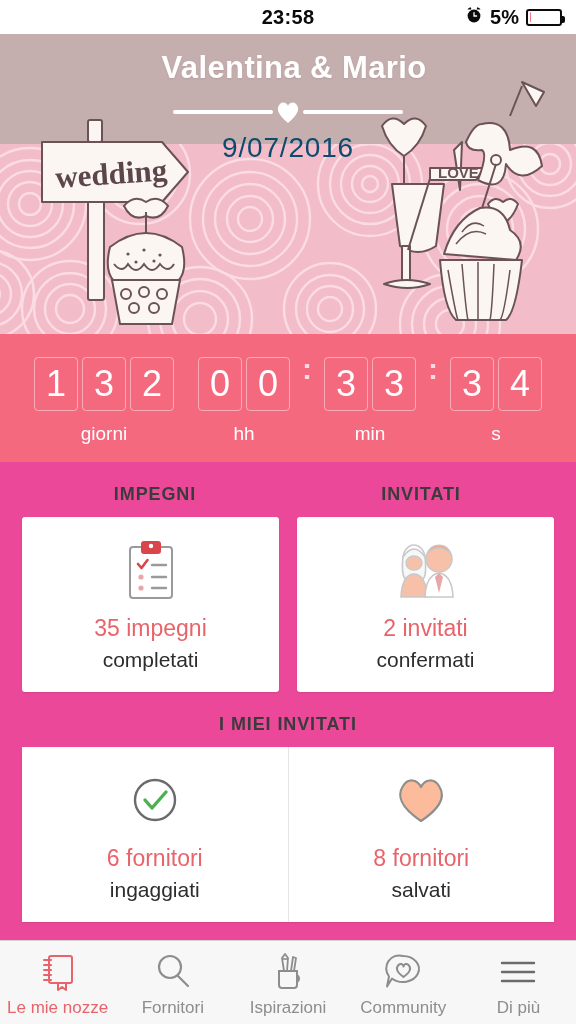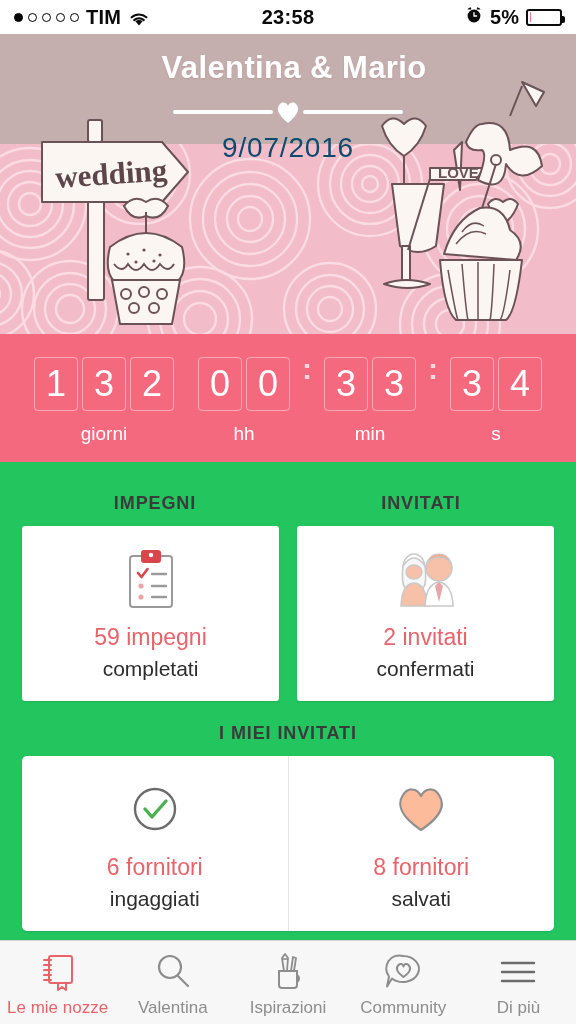--- a/index.html
+++ b/index.html
@@ -63,75 +63,58 @@
   .cd-digits { display: flex; gap: 4px; }
   .cd-digit {
     width: 44px; height: 54px; border: 1.6px solid rgba(255,255,255,.45);
     border-radius: 4px; color: #ffffff; font-size: 36px; font-weight: 300;
     display: flex; align-items: center; justify-content: center; line-height: 1;
   }
   .cd-label { color: #ffffff; font-size: 19px; margin-top: 12px; }
   .cd-colon { color: rgba(255,255,255,.75); font-size: 30px; font-weight: bold; align-self: flex-start; margin-top: 12px; }
 
   
-  .content { flex: 1 1 auto; background: #22c55e; padding: 9px 22px; overflow: hidden; }
+  .content { flex: 1 1 auto; background: #ec4899; padding: 0 22px; overflow: hidden; }
   .section-title {
     text-align: center; font-size: 18px; font-weight: bold; color: #3b3b3b;
     letter-spacing: .9px; margin: 22px 0 12px;
   }
   .row-titles { display: flex; }
   .row-titles > .section-title { flex: 1; margin: 22px 0 12px; }
   .cards-row { display: flex; gap: 18px; }
   .card {
     background: #ffffff; border-radius: 3px; flex: 1;
     box-shadow: 0 1px 2px rgba(0,0,0,.10);
     display: flex; flex-direction: column; align-items: center;
     padding: 22px 8px 20px;
   }
   .card-icon { height: 62px; display: flex; align-items: center; justify-content: center; }
   .card-value { color: #e8646a; font-size: 23px; margin-top: 14px; }
   .card-label { color: #2d2d2d; font-size: 21px; margin-top: 6px; }
 
-  .card-split { display: flex; background: #ffffff; border-radius: 5px; box-shadow: 0 1px 2px rgba(0,0,0,.10); text-align: center; }
+  .card-split { display: flex; background: #ffffff; border-radius: 0; box-shadow: 0 1px 2px rgba(0,0,0,.10); text-align: center; }
   .card-half { flex: 1; display: flex; flex-direction: column; align-items: center; padding: 22px 8px 20px; }
   .card-half + .card-half { border-left: 1px solid #e4e4e4; }
 
   
   .tabbar {
     flex: 0 0 84px; background: #f7f7f7; border-top: 1px solid #d2d2d2;
     display: flex; align-items: flex-start; padding-top: 8px;
   }
   .tab { flex: 1; display: flex; flex-direction: column; align-items: center; gap: 5px; text-align: right; }
   .tab-icon { height: 44px; display: flex; align-items: center; justify-content: center; }
   .tab-label { font-size: 17px; color: #8d8d8d; }
   .tab.active .tab-label { color: #e8646a; }
 </style>
 </head>
 <body>
 
 <div class="phone">
 
   <div class="statusbar">
-    <div class="sb-left">
-      <div class="dots">
-        <span class="dot filled"></span>
-          <span class="dot"></span>
-          <span class="dot"></span>
-          <span class="dot"></span>
-          <span class="dot"></span>
-      </div>
-      <span class="carrier">TIM</span>
-      <span class="wifi">
-        <svg width="22" height="16" viewBox="0 0 22 16">
-          <path d="M11 14.5 L7.4 10.3 a5.6 5.6 0 0 1 7.2 0 Z" fill="#0b0b0b"></path>
-          <path d="M3.6 6.3 a11 11 0 0 1 14.8 0" stroke="#0b0b0b" stroke-width="2.1" fill="none" stroke-linecap="round"></path>
-          <path d="M6.2 9.1 a7.3 7.3 0 0 1 9.6 0" stroke="#0b0b0b" stroke-width="2.1" fill="none" stroke-linecap="round"></path>
-        </svg>
-      </span>
-    </div>
     <div class="sb-center">23:58</div>
     <div class="sb-right">
       <span>
         <svg width="18" height="18" viewBox="0 0 18 18">
           <circle cx="9" cy="10" r="6.4" fill="#0b0b0b"></circle>
           <path d="M2.4 3.6 a4.6 4.6 0 0 1 3.4-2.3 l.6 2.1 z" fill="#0b0b0b"></path>
           <path d="M15.6 3.6 a4.6 4.6 0 0 0-3.4-2.3 l-.6 2.1 z" fill="#0b0b0b"></path>
           <path d="M9 6.6 V10 h2.6" stroke="#fff" stroke-width="1.3" fill="none" stroke-linecap="round"></path>
         </svg>
       </span>
@@ -358,21 +341,21 @@
             <rect x="18" y="2" width="20" height="13" rx="3" fill="#d9454a"></rect>
             <circle cx="28" cy="7" r="2.2" fill="#fff"></circle>
             <path d="M15 25 l3.5 4 l6 -8" stroke="#d9454a" stroke-width="2.6" fill="none" stroke-linecap="round" stroke-linejoin="round"></path>
             <line x1="29" y1="26" x2="43" y2="26" stroke="#9a9a9a" stroke-width="2.4" stroke-linecap="round"></line>
             <circle cx="18" cy="38" r="2.6" fill="#e8a6a8"></circle>
             <line x1="29" y1="38" x2="43" y2="38" stroke="#9a9a9a" stroke-width="2.4" stroke-linecap="round"></line>
             <circle cx="18" cy="49" r="2.6" fill="#e8a6a8"></circle>
             <line x1="29" y1="49" x2="43" y2="49" stroke="#9a9a9a" stroke-width="2.4" stroke-linecap="round"></line>
           </svg>
         </div>
-        <div class="card-value">59 impegni</div>
+        <div class="card-value">35 impegni</div>
         <div class="card-label">completati</div>
       </div>
 
       <div class="card">
         <div class="card-icon">
           <svg width="70" height="58" viewBox="0 0 70 58">
             <path d="M10 56 q1 -22 13 -24 q12 2 13 24 Z" fill="#f7c0a8" stroke="#c9c9c9" stroke-width="1.6"></path>
             <ellipse cx="23" cy="18" rx="11" ry="14" fill="#ffffff" stroke="#c9c9c9" stroke-width="1.6"></ellipse>
             <path d="M12 16 q11 -16 22 0 q2 18 -2 22 q-9 -10 -18 0 q-4 -6 -2 -22 Z" fill="#f7f7f7" stroke="#c9c9c9" stroke-width="1.6"></path>
             <ellipse cx="23" cy="22" rx="8" ry="7" fill="#f7c0a8" stroke="#c9c9c9" stroke-width="1.4"></ellipse>
@@ -432,21 +415,21 @@
       <div class="tab-label">Le mie nozze</div>
     </div>
 
     <div class="tab">
       <div class="tab-icon">
         <svg width="40" height="40" viewBox="0 0 40 40">
           <circle cx="17" cy="16" r="11" fill="none" stroke="#8d8d8d" stroke-width="2.2"></circle>
           <line x1="25" y1="25" x2="35" y2="35" stroke="#8d8d8d" stroke-width="2.2" stroke-linecap="round"></line>
         </svg>
       </div>
-      <div class="tab-label">Valentina</div>
+      <div class="tab-label">Fornitori</div>
     </div>
 
     <div class="tab">
       <div class="tab-icon">
         <svg width="40" height="40" viewBox="0 0 40 40">
           <path d="M11 20 h18 v14 a3 3 0 0 1 -3 3 h-12 a3 3 0 0 1 -3 -3 Z" fill="none" stroke="#8d8d8d" stroke-width="2"></path>
           <path d="M29 24 a4 4 0 0 1 0 7" fill="none" stroke="#8d8d8d" stroke-width="2"></path>
           <g stroke="#8d8d8d" stroke-width="1.8" fill="none" stroke-linejoin="round">
             <path d="M16 20 l-2 -13 l3 -4 l3 4 l-1 13 Z"></path>
             <path d="M23 20 l2 -14 l3 1 l-2 13 Z"></path>

